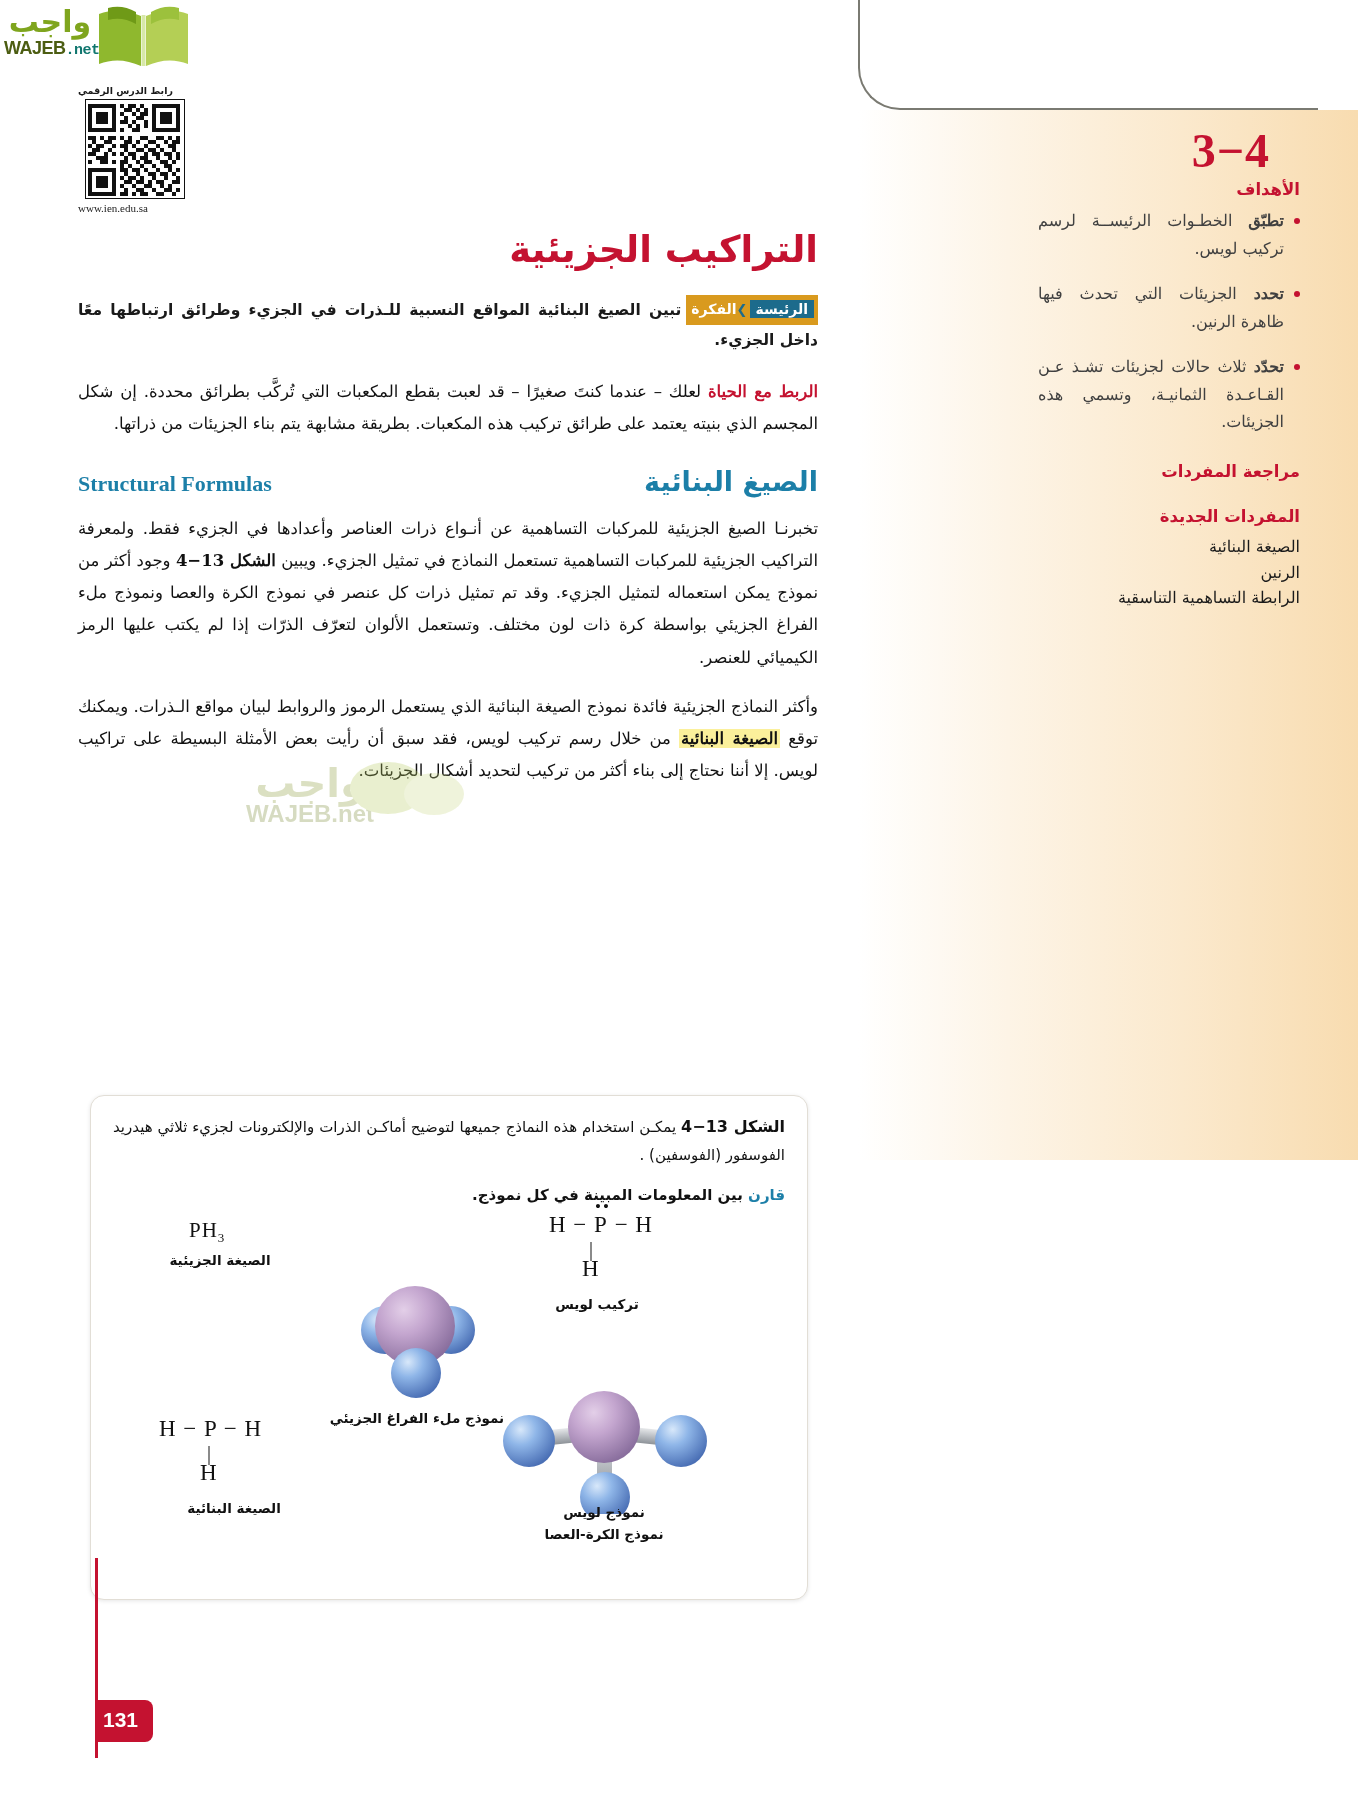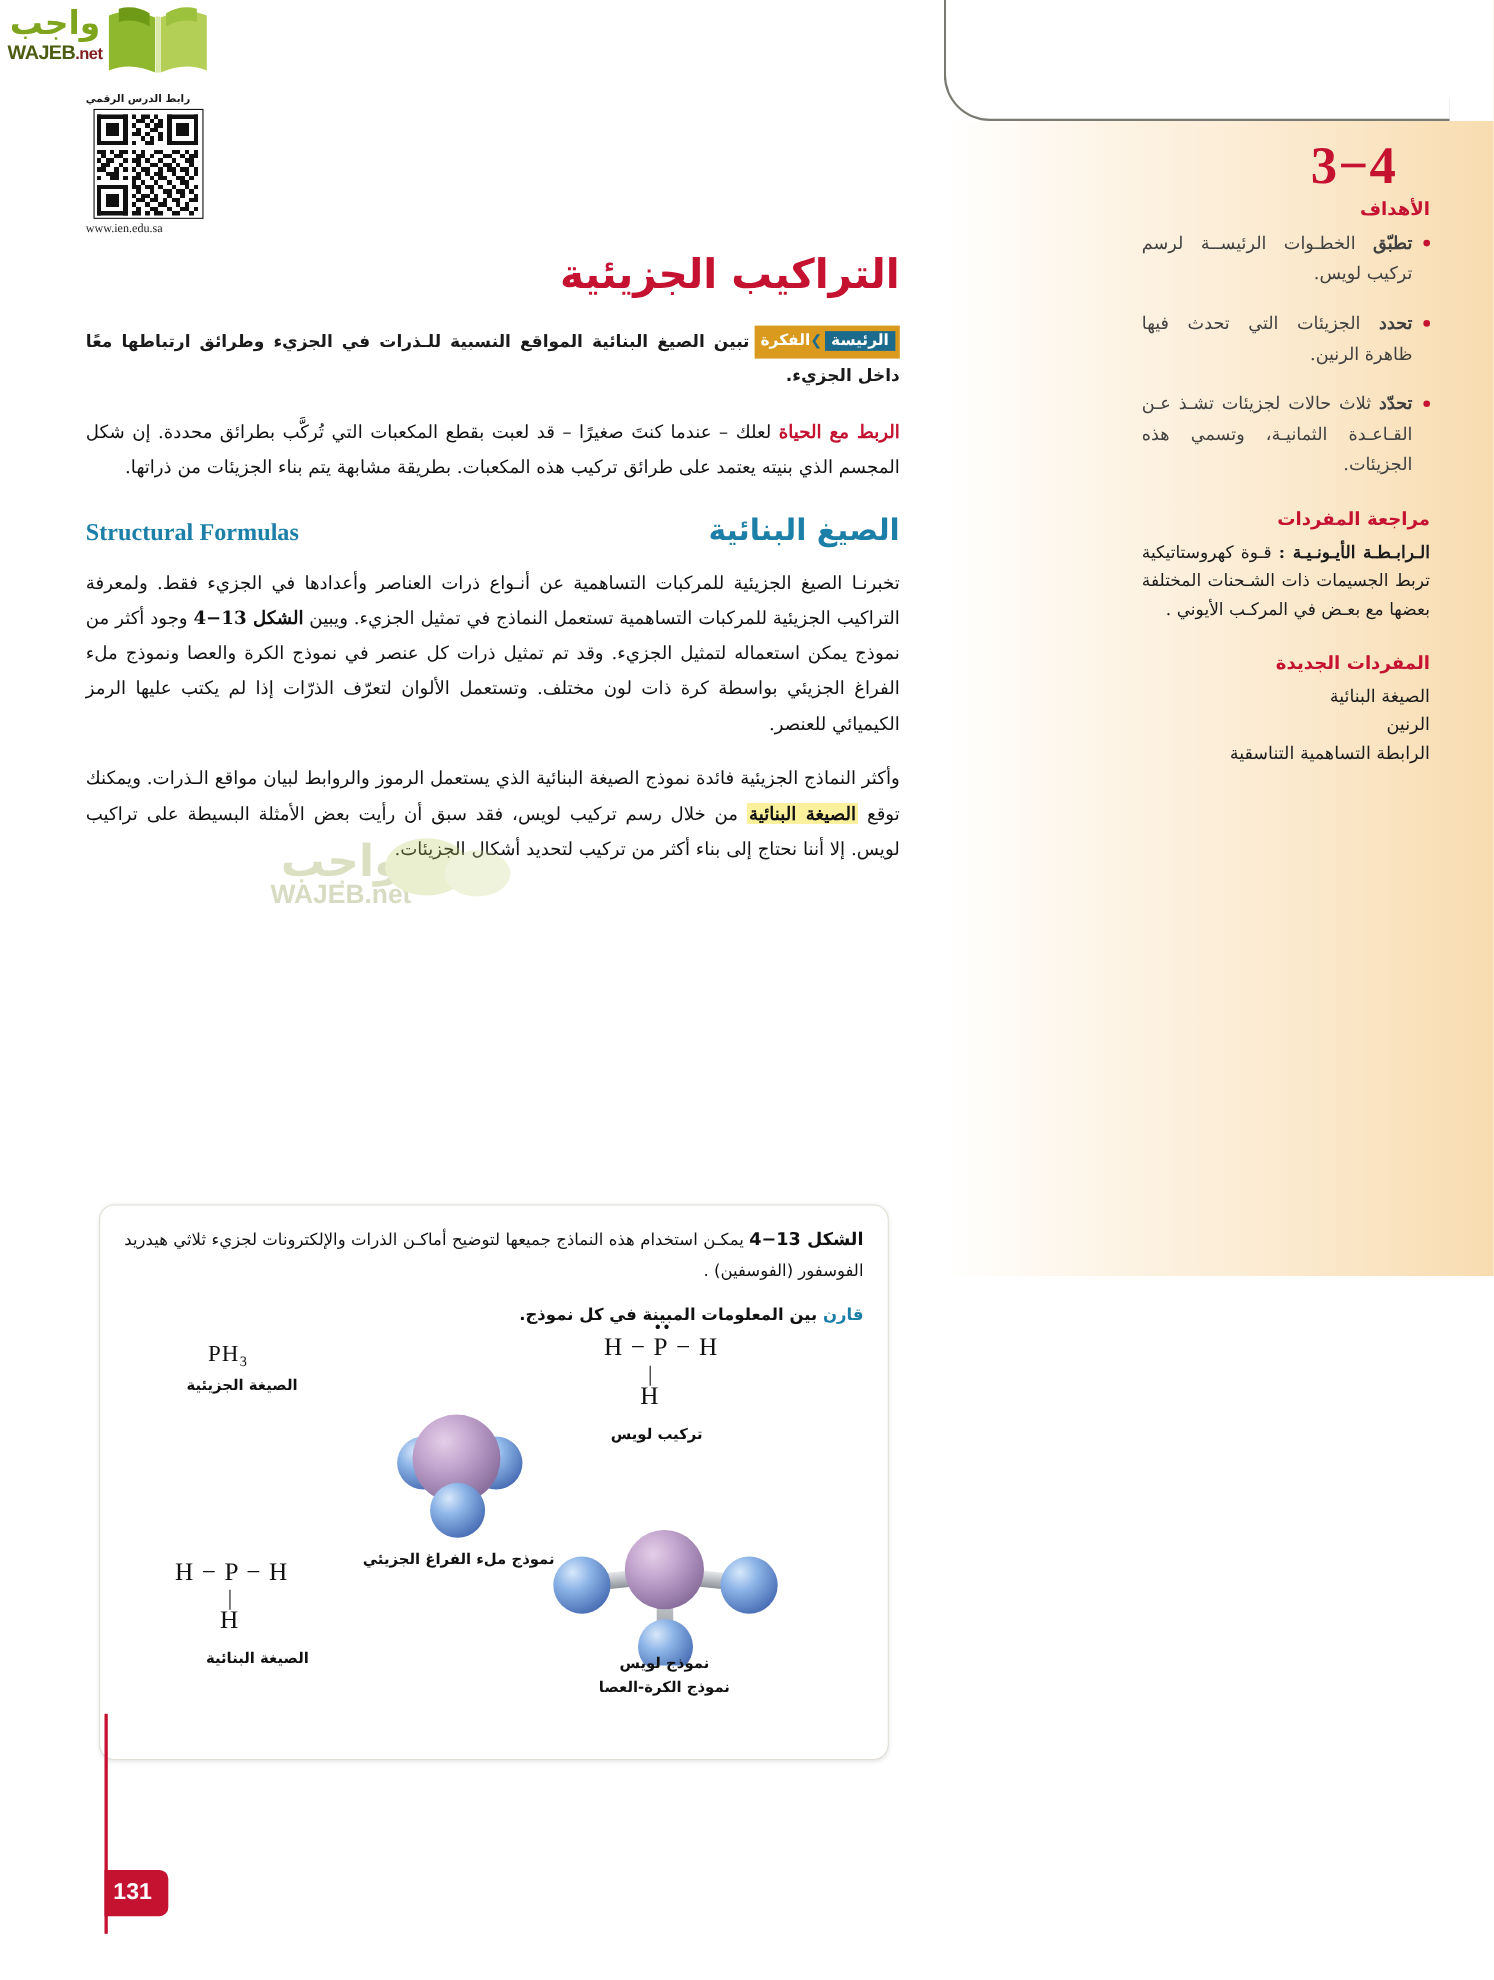--- a/index.html
+++ b/index.html
@@ -72,21 +72,21 @@
     direction: rtl;
   }
   #logo-en {
     font-family: "Liberation Sans", sans-serif;
     font-size: 18px;
     font-weight: bold;
     color: #4c5d12;
     letter-spacing: -0.5px;
     direction: ltr;
   }
-  #logo-en .net { color: #7f1d1d; font-size: 15px; }
+  #logo-en .net { color: #0f766e; font-size: 15px; font-family: Liberation Mono, monospace; }
   #logo-book { position: absolute; top: 0px; left: 96px; }
 
   
   #qr-box {
     position: absolute;
     top: 85px;
     left: 78px;
     width: 113px;
     z-index: 41;
     text-align: left;
@@ -590,21 +590,20 @@
 
 <aside id="sidebar">
   <div class="side-head">الأهداف</div>
   <ul class="objectives">
     <li><b>تطبّق</b><span> الخطـوات الرئيســة لرسم تركيب لويس.</span></li>
     <li><b>تحدد</b><span> الجزيئات التي تحدث فيها ظاهرة الرنين.</span></li>
     <li><b>تحدّد</b><span> ثلاث حالات لجزيئات تشـذ عـن القـاعـدة الثمانيـة، وتسمي هذه الجزيئات.</span></li>
   </ul>
 
   <div class="side-head spaced">مراجعة المفردات</div>
-  <p class="review-para"><span class="term">الـرابـطـة الأيـونـيـة :</span><span> قـوة كهروستاتيكية تربط الجسيمات ذات الشـحنات المختلفة بعضها مع بعـض في المركـب الأيوني .</span></p>
 
   <div class="side-head spaced">المفردات الجديدة</div>
   <ul class="newvocab">
     <li>الصيغة البنائية</li>
     <li>الرنين</li>
     <li>الرابطة التساهمية التناسقية</li>
   </ul>
 </aside>
 
 <main id="main">

